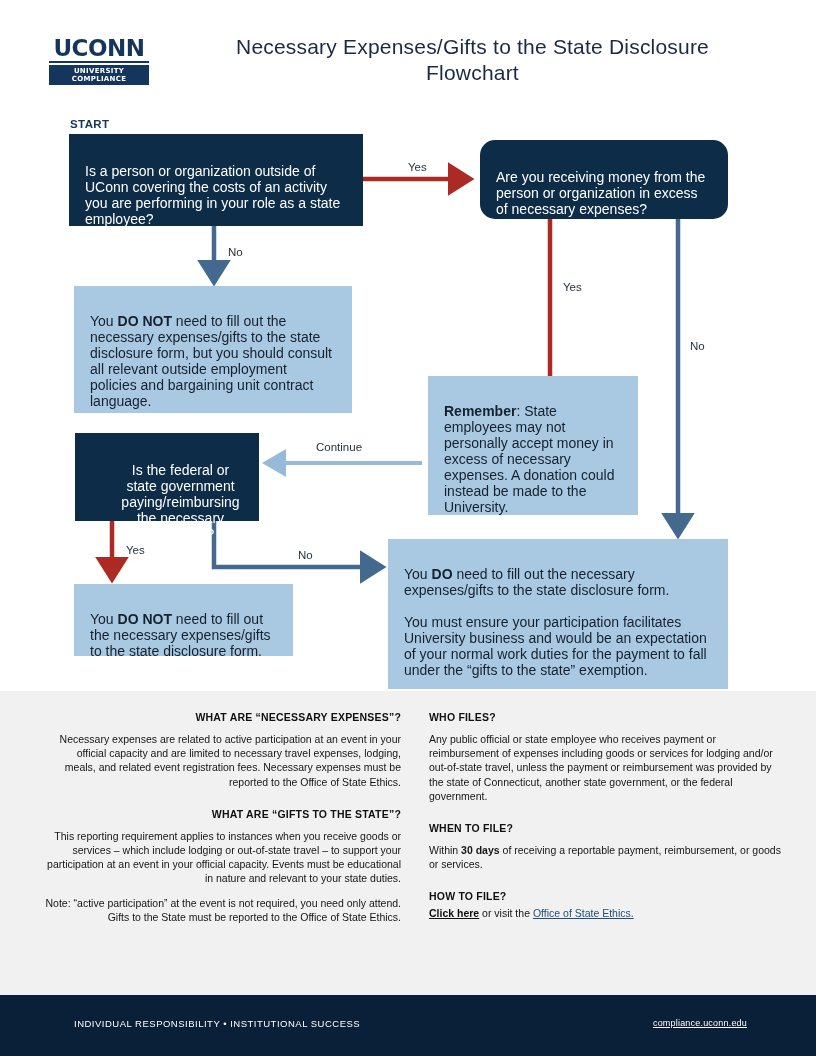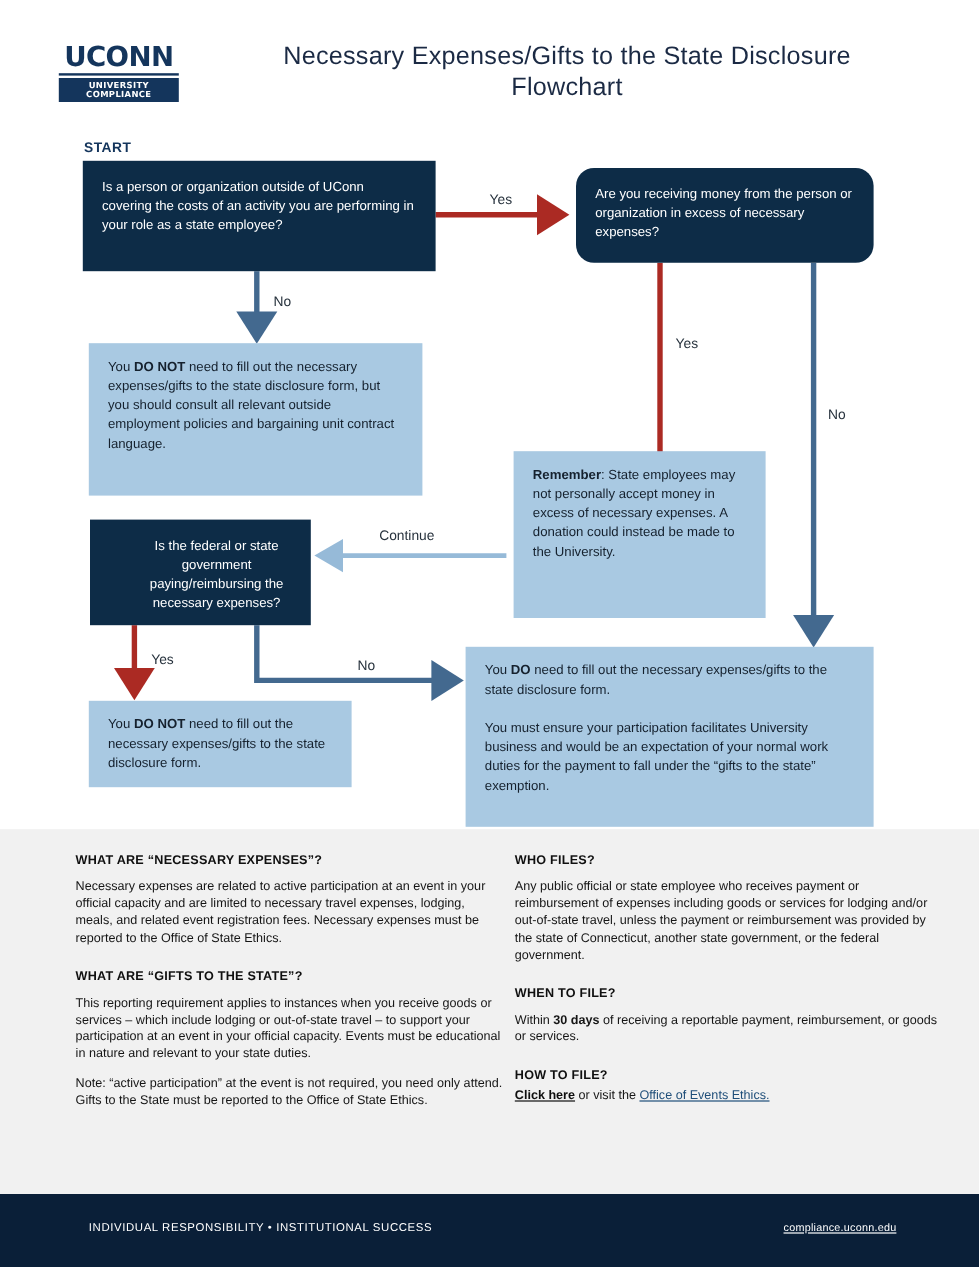--- a/index.html
+++ b/index.html
@@ -54,21 +54,21 @@
   #flow svg { position: absolute; left: 0; top: 0; }
 
   .start-label {
     position: absolute; left: 70px; top: 10px;
     font-weight: bold; font-size: 11.5px;
     letter-spacing: 0.4px;
     color: #14355c;
   }
 
   .node { position: absolute; }
-  .node .txt { font-size: 11px; line-height: 16px; }
+  .node .txt { font-size: 14px; line-height: 16px; margin-top: 15px; }
 
   .node.dark { background: #0d2c47; color: #ffffff; }
   .node.light { background: #a9c9e2; color: #15212e; }
 
   .node.dark .txt { padding: 14px 16px; }
   .node.light .txt { padding: 12px 16px; }
 
   .node.center .txt { text-align: center; }
 
   .edge-label {
@@ -77,21 +77,21 @@
     color: #27323d;
     white-space: nowrap;
   }
 
   
   #faq {
     position: absolute; left: 0; top: 691px; width: 816px; height: 304px;
     background: #f1f1f1;
   }
   .faq-col { position: absolute; top: 20px; width: 358px; }
-  #faq-left  { left: 63px; }
+  #faq-left  { left: 43px; text-align: right; }
   #faq-right { left: 429px; }
 
   .faq-h {
     font-weight: bold;
     font-size: 10.5px;
     letter-spacing: 0.2px;
     color: #101010;
     margin: 0 0 9px 0;
   }
   .faq-h.spaced { margin-top: 19px; }
@@ -228,21 +228,21 @@
     <div class="faq-h">WHO FILES?</div>
     <div class="faq-p">Any public official or state employee who receives payment or reimbursement of expenses including goods or services for lodging and/or out-of-state travel, unless the payment or reimbursement was provided by the state of Connecticut, another state government, or the federal government.</div>
 
     <div class="faq-h spaced">WHEN TO FILE?</div>
     <div class="faq-p">
       <span>Within </span><b>30 days</b><span> of receiving a reportable payment, reimbursement, or goods or services.</span>
     </div>
 
     <div class="faq-h spaced" style="margin-bottom:4px;">HOW TO FILE?</div>
     <div class="faq-p">
-      <a class="faq-link bold" href="#">Click here</a><span> or visit the </span><a class="faq-link" href="#">Office of Events Ethics.</a>
+      <a class="faq-link bold" href="#">Click here</a><span> or visit the </span><a class="faq-link" href="#">Office of State Ethics.</a>
     </div>
   </div>
 </div>
 
 <div id="footer">
   <div id="footer-tagline">INDIVIDUAL RESPONSIBILITY • INSTITUTIONAL SUCCESS</div>
   <a id="footer-url" href="#">compliance.uconn.edu</a>
 </div>
 
 </body></html>

